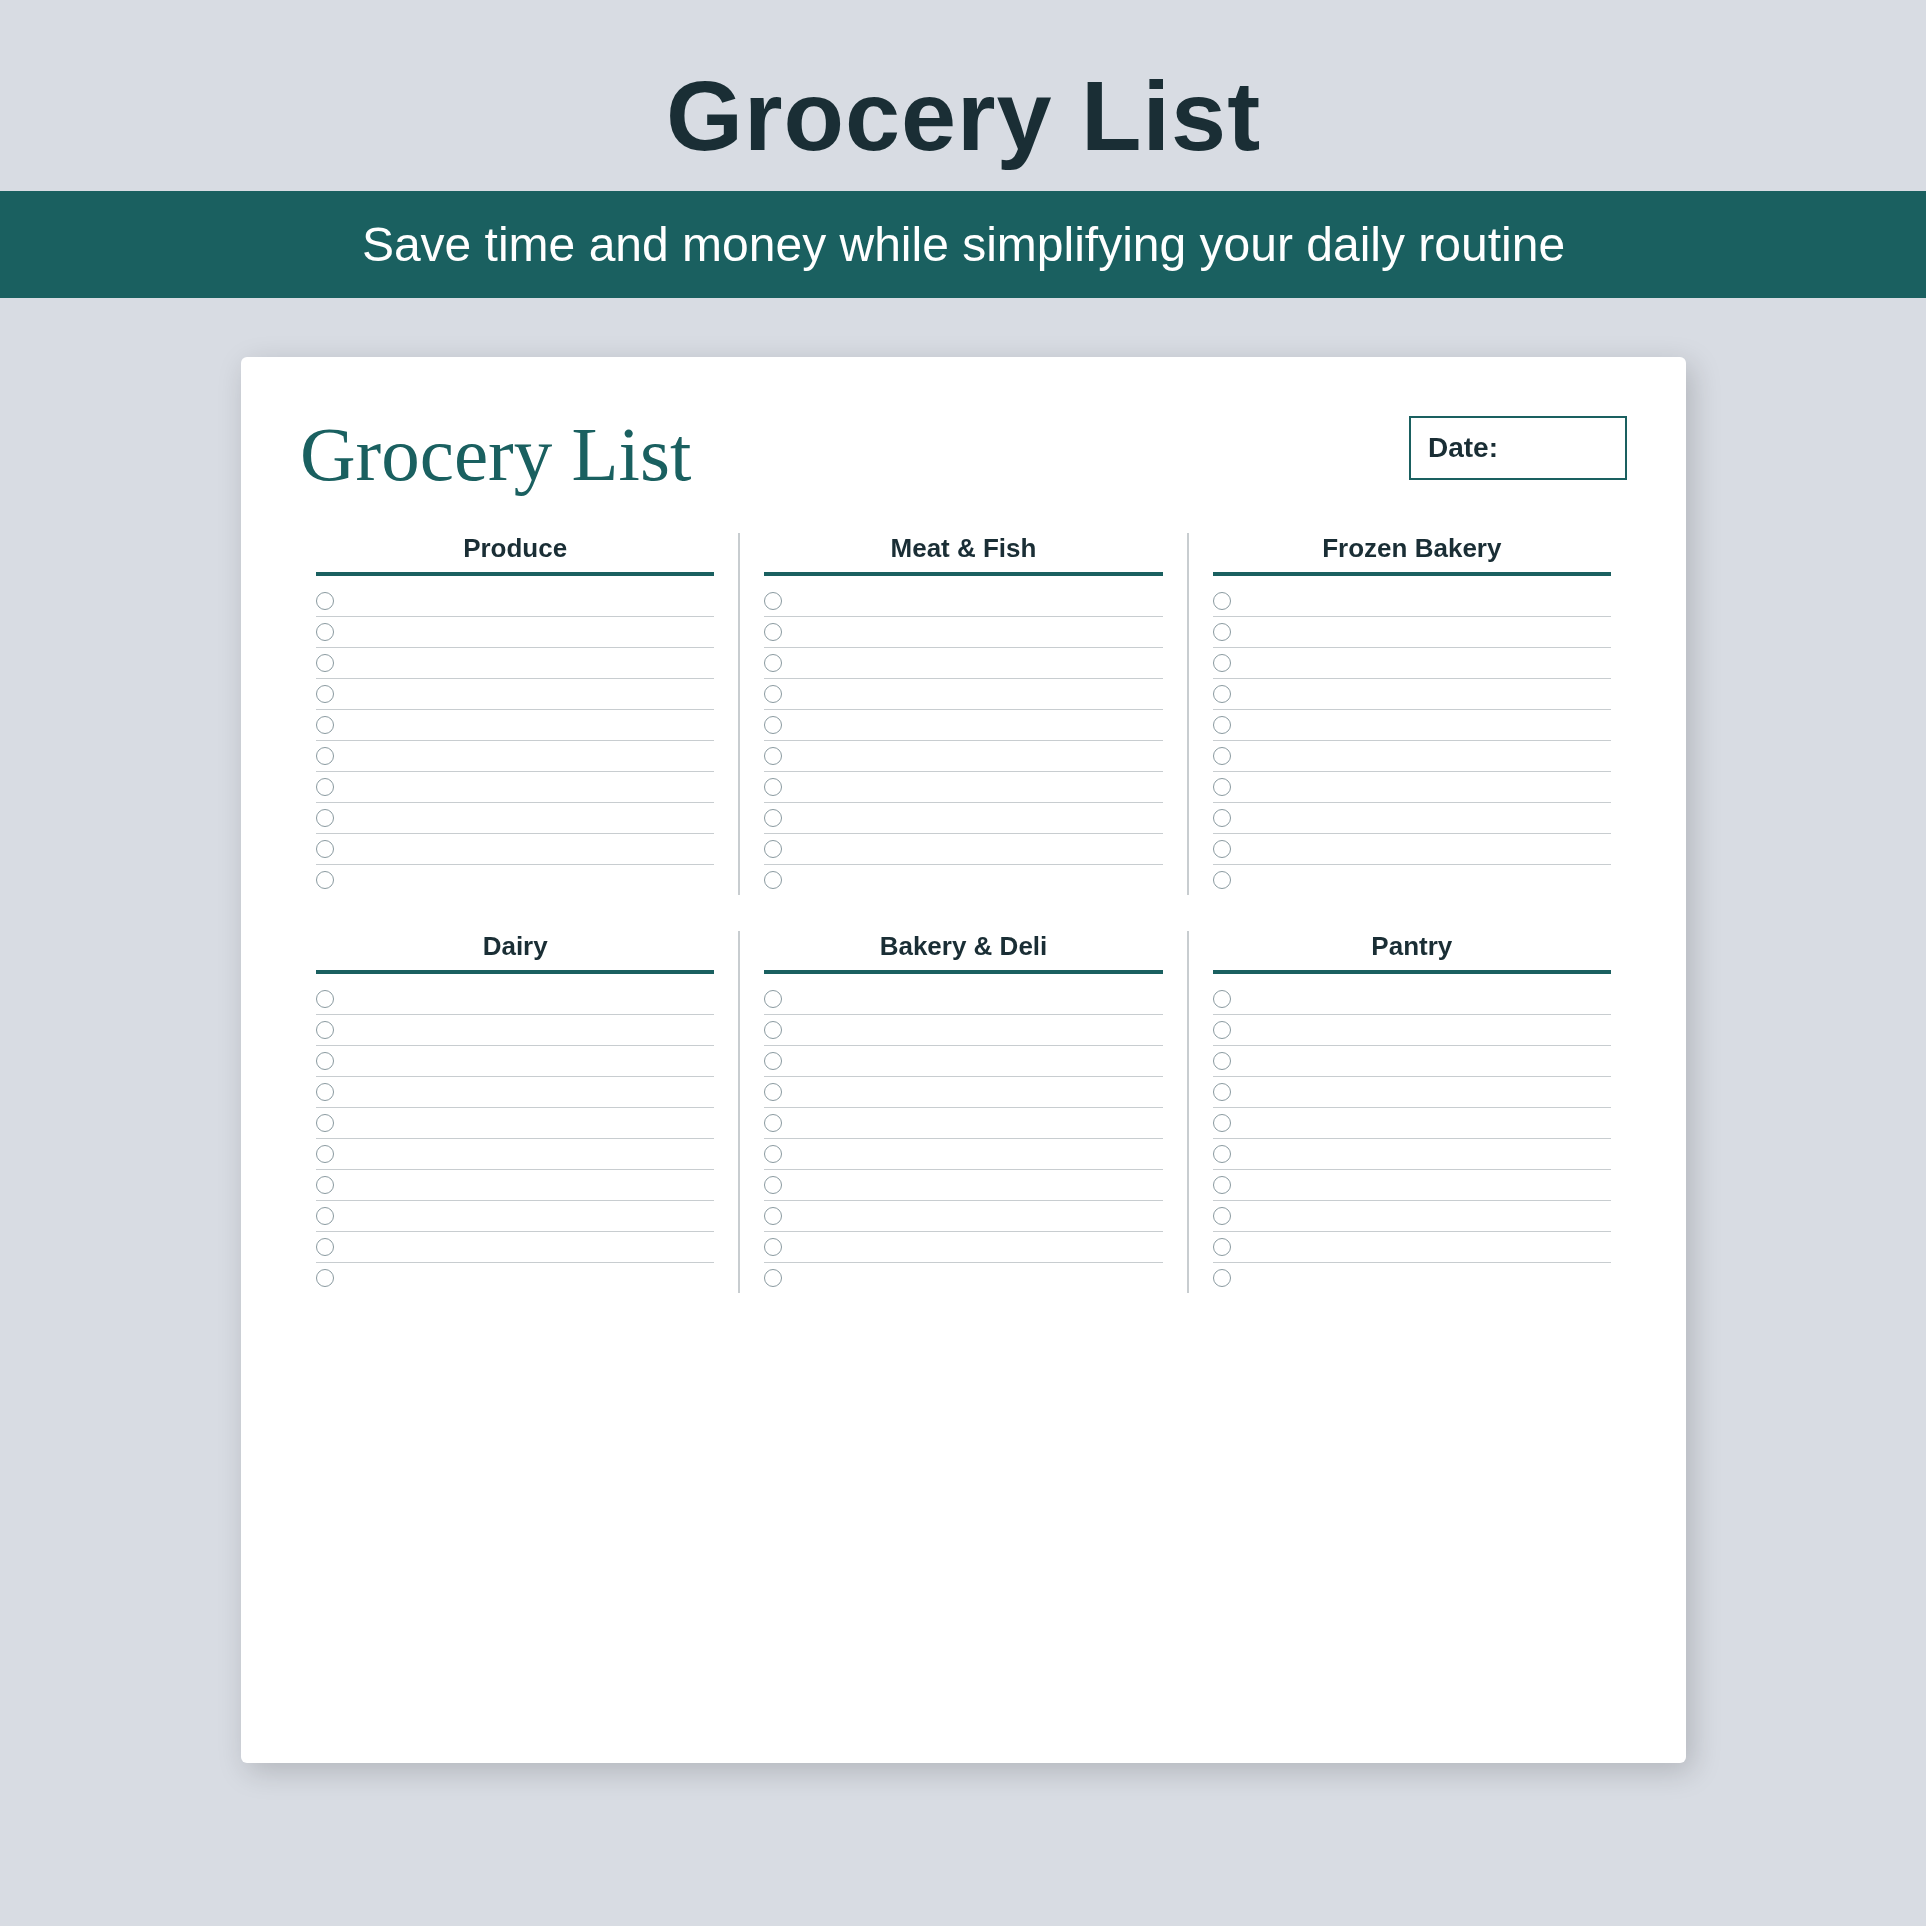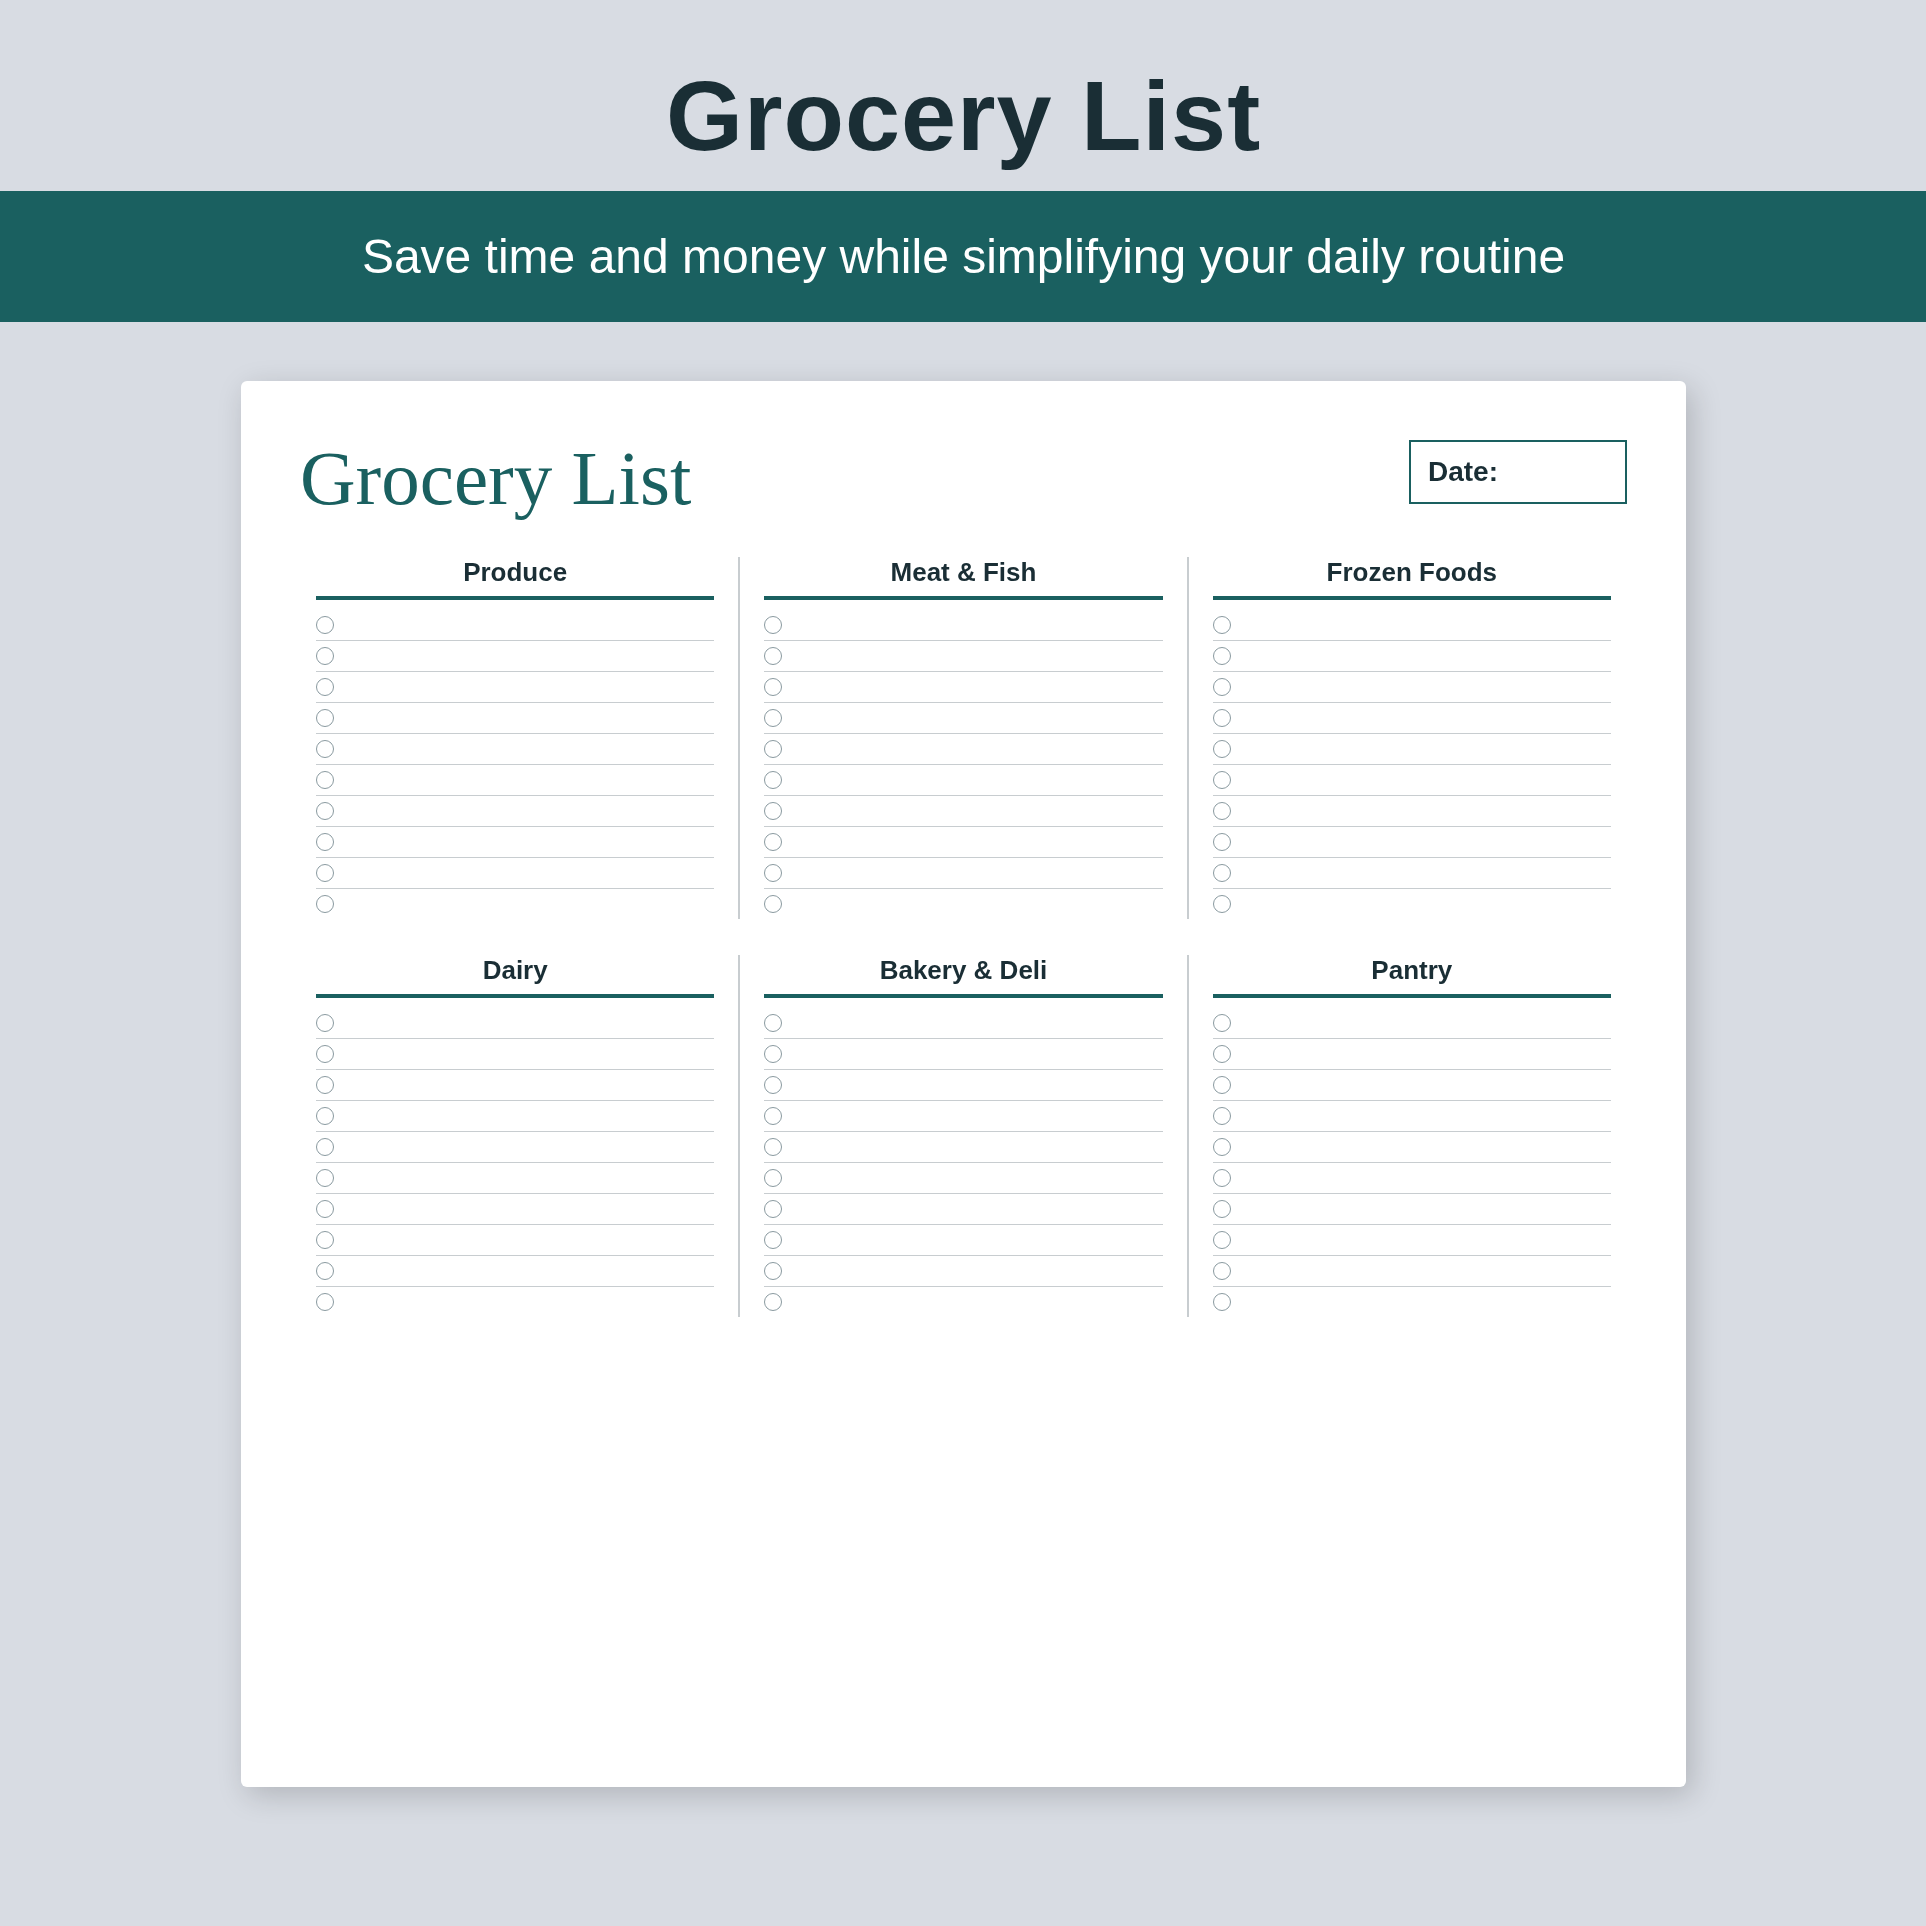--- a/index.html
+++ b/index.html
@@ -34,21 +34,21 @@
     .subtitle {
       font-size: 46px;
       color: #2a3e45;
       font-weight: 400;
       margin-bottom: 30px;
     }
 
     .banner {
       width: 100%;
       background-color: #1a6060;
-      padding: 38px 0;
+      padding: 26px 0;
       display: flex;
       justify-content: center;
       align-items: center;
       margin-bottom: 59px;
     }
 
     .banner-text {
       font-size: 48px;
       color: #ffffff;
       font-weight: 500;
@@ -273,21 +273,21 @@
         <div class="checklist-item">
             <div class="circle"></div>
             <div class="item-line"></div>
           </div>
       </div>
     </div>
 
     <div class="v-divider"></div>
 
     <div class="category-col">
-      <div class="category-title">Frozen Foods</div>
+      <div class="category-title">Frozen Bakery</div>
       <div class="category-divider"></div>
       <div class="checklist-items">
         <div class="checklist-item">
             <div class="circle"></div>
             <div class="item-line"></div>
           </div>
         <div class="checklist-item">
             <div class="circle"></div>
             <div class="item-line"></div>
           </div>

